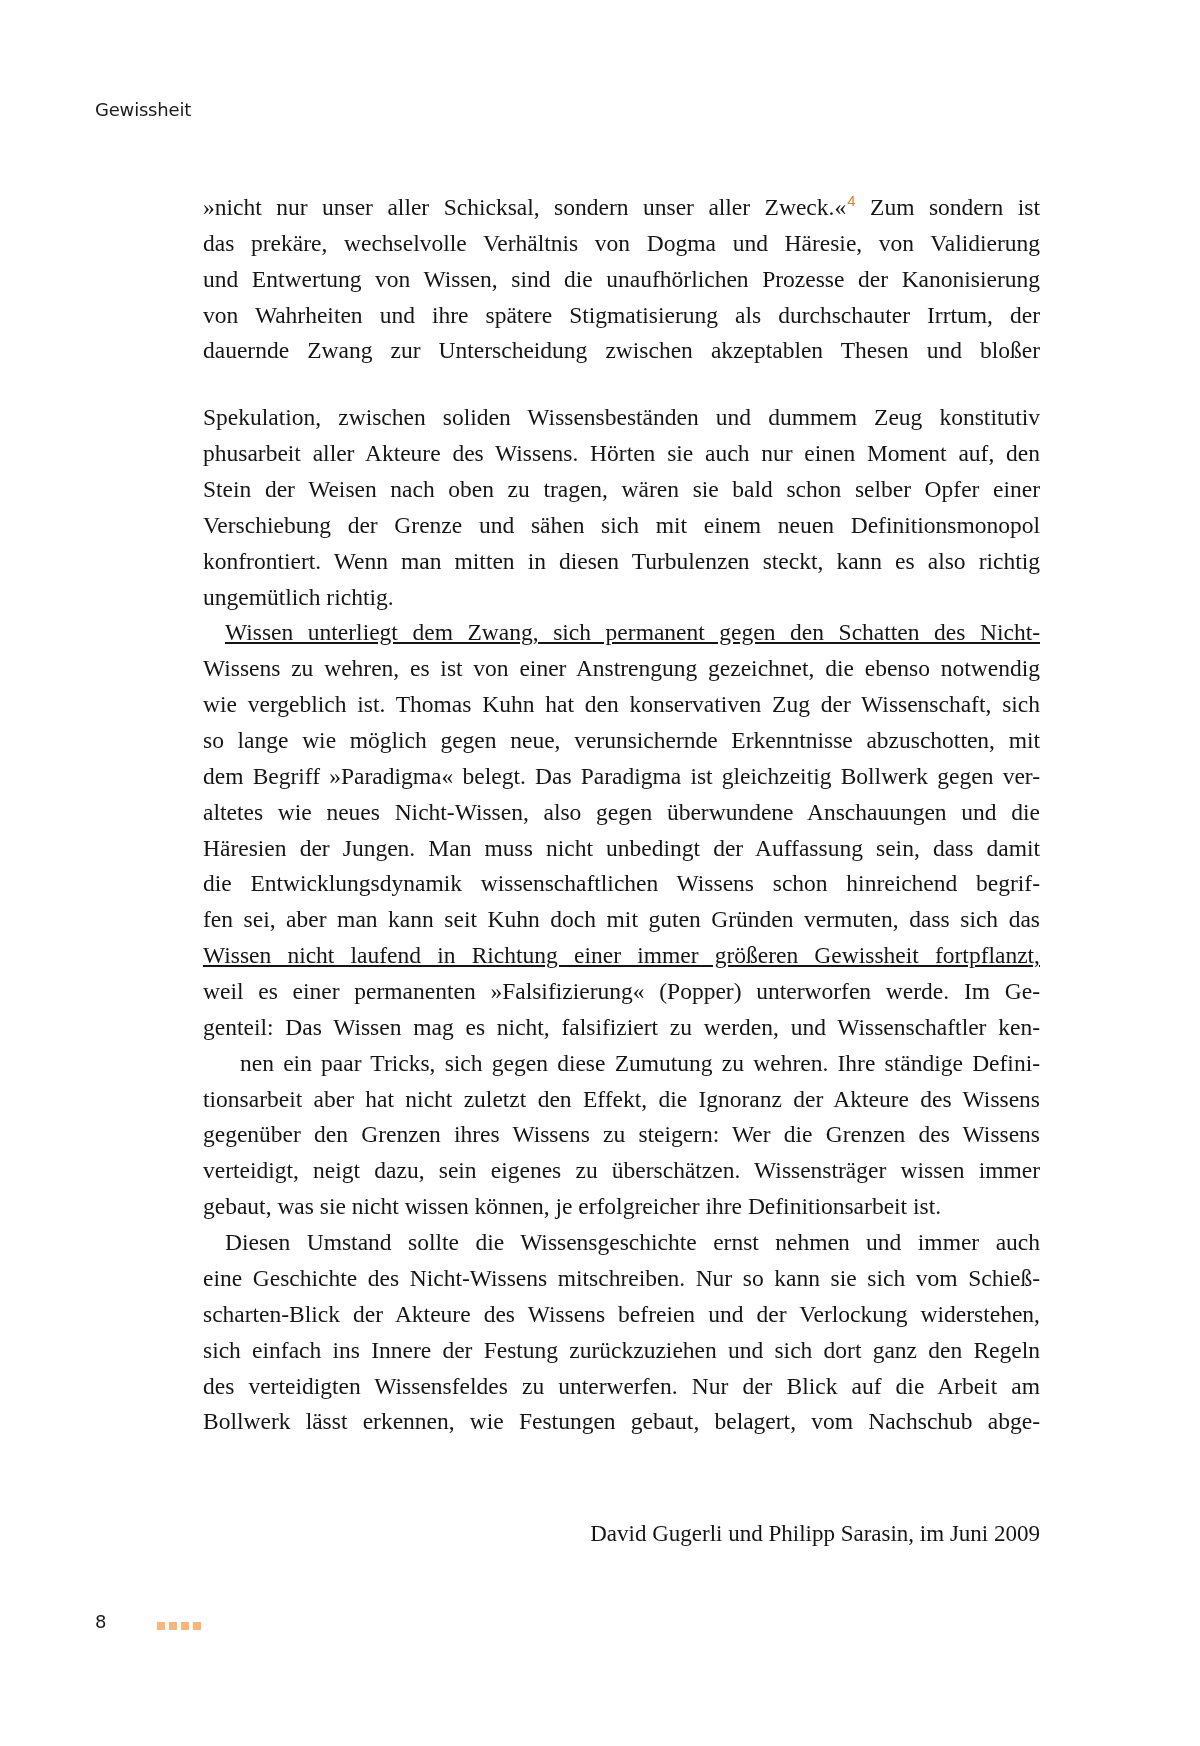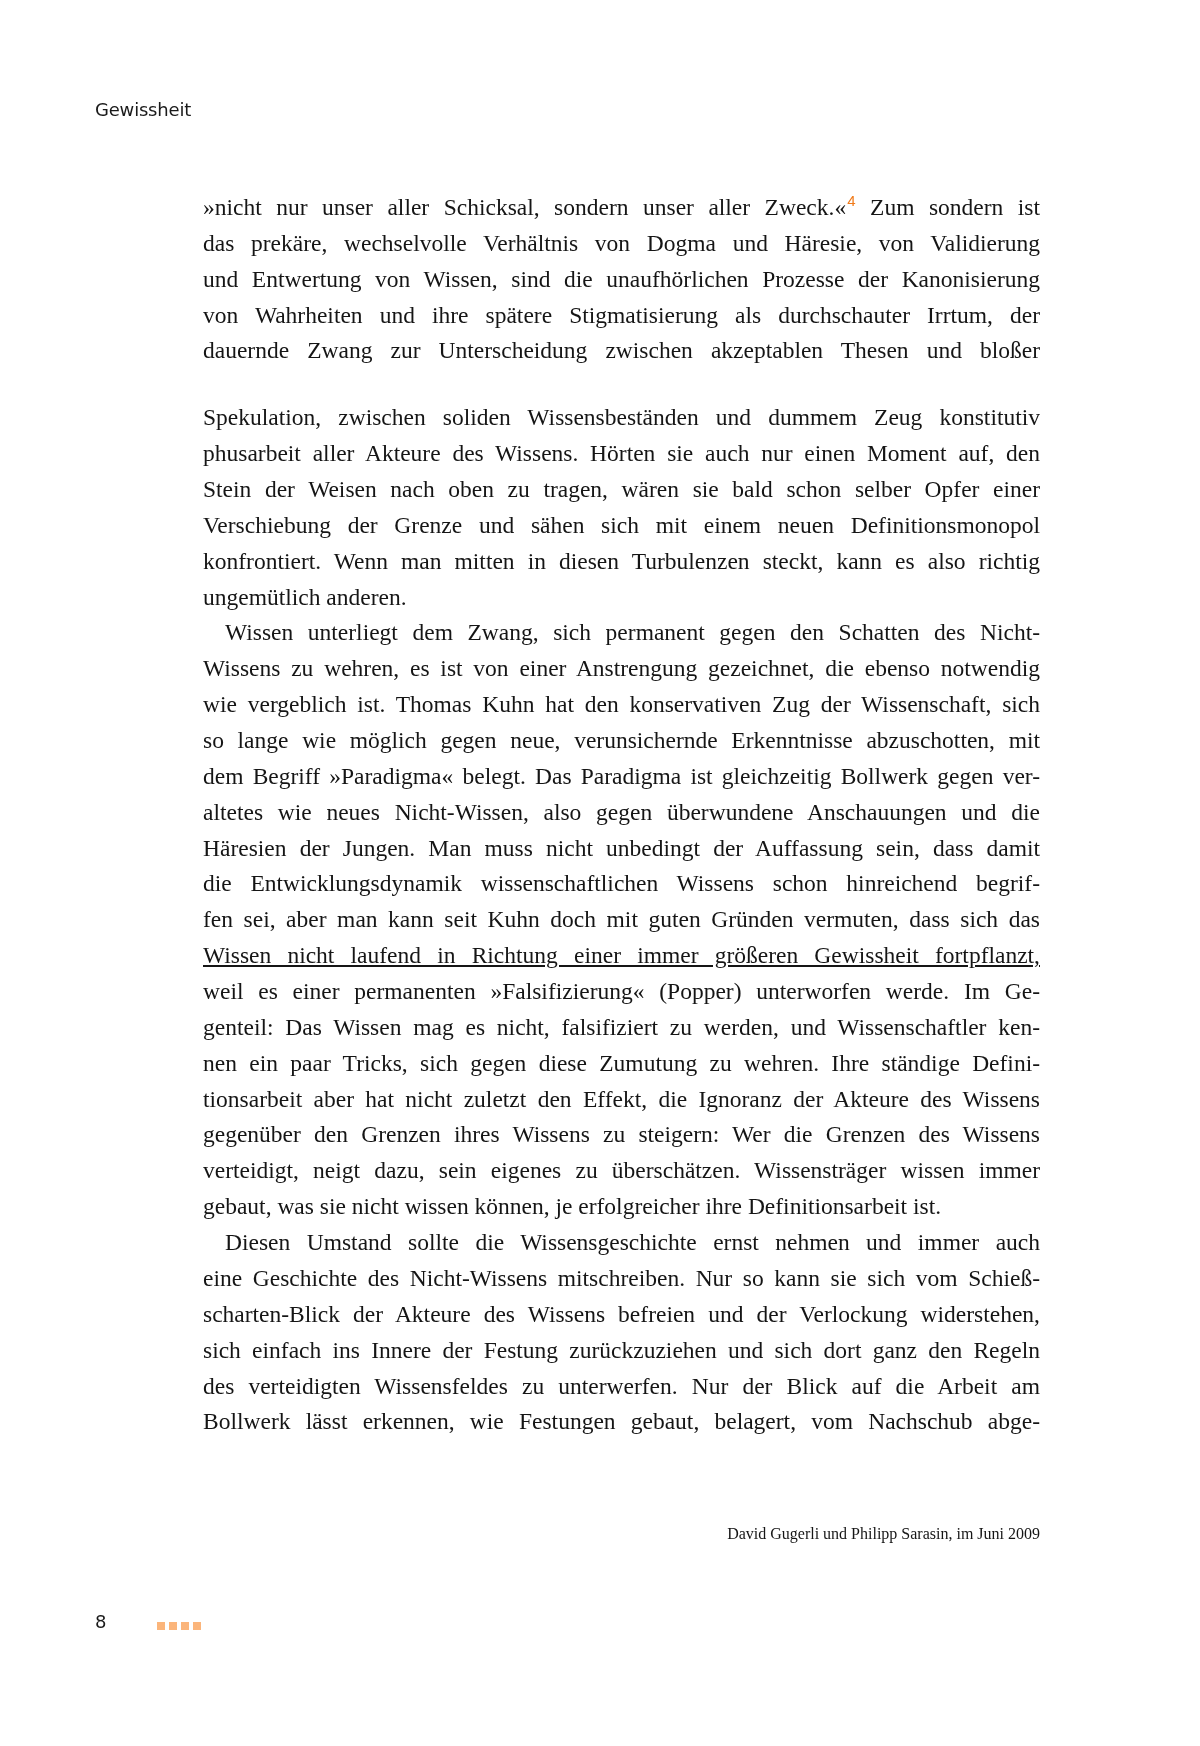--- a/index.html
+++ b/index.html
@@ -54,21 +54,21 @@
     font-size: 15px;
     vertical-align: 9px;
     line-height: 0;
     margin-left: 1px;
   }
   .signature {
     position: absolute;
     right: 160px;
     top: 1516px;
     font-family: "Liberation Serif", "DejaVu Serif", serif;
-    font-size: 16px;
+    font-size: 23px;
     line-height: 36px;
     color: #151515;
     text-align: right;
     white-space: nowrap;
   }
   .folio {
     position: absolute;
     left: 95px;
     top: 1611px;
     font-family: "DejaVu Sans", sans-serif;
@@ -100,37 +100,37 @@
     <span class="line" style="white-space: normal; overflow: hidden;"><span>»nicht nur unser aller Schicksal, sondern unser aller Zweck.«</span><sup class="fn" style="color: rgb(240, 122, 26);">4</sup><span> Zum sondern ist</span> <span style="display: inline-block; width: 100%; height: 0px;"></span></span>
     <span class="line" style="white-space: normal; overflow: hidden;">das prekäre, wechselvolle Verhältnis von Dogma und Häresie, von Validierung <span style="display: inline-block; width: 100%; height: 0px;"></span></span>
     <span class="line" style="white-space: normal; overflow: hidden;">und Entwertung von Wissen, sind die unaufhörlichen Prozesse der Kanonisierung <span style="display: inline-block; width: 100%; height: 0px;"></span></span>
     <span class="line" style="white-space: normal; overflow: hidden;">von Wahrheiten und ihre spätere Stigmatisierung als durchschauter Irrtum, der <span style="display: inline-block; width: 100%; height: 0px;"></span></span>
     <span class="line" style="white-space: normal; overflow: hidden;">dauernde Zwang zur Unterscheidung zwischen akzeptablen Thesen und bloßer <span style="display: inline-block; width: 100%; height: 0px;"></span></span>
     <span class="line" style="white-space: normal; overflow: hidden; margin-top: 31px;">Spekulation, zwischen soliden Wissensbeständen und dummem Zeug konstitutiv <span style="display: inline-block; width: 100%; height: 0px;"></span></span>
     <span class="line" style="white-space: normal; overflow: hidden;">phusarbeit aller Akteure des Wissens. Hörten sie auch nur einen Moment auf, den <span style="display: inline-block; width: 100%; height: 0px;"></span></span>
     <span class="line" style="white-space: normal; overflow: hidden;">Stein der Weisen nach oben zu tragen, wären sie bald schon selber Opfer einer <span style="display: inline-block; width: 100%; height: 0px;"></span></span>
     <span class="line" style="white-space: normal; overflow: hidden;">Verschiebung der Grenze und sähen sich mit einem neuen Definitionsmonopol <span style="display: inline-block; width: 100%; height: 0px;"></span></span>
     <span class="line" style="white-space: normal; overflow: hidden;">konfrontiert. Wenn man mitten in diesen Turbulenzen steckt, kann es also richtig <span style="display: inline-block; width: 100%; height: 0px;"></span></span>
-    <span class="line last">ungemütlich anderen.</span>
+    <span class="line last">ungemütlich richtig.</span>
   </div>
 
   <div>
-    <span class="line indent" style="white-space: normal; overflow: hidden;">Wissen unterliegt dem Zwang, sich permanent gegen den Schatten des Nicht- <span style="display: inline-block; width: 100%; height: 0px;"></span></span>
+    <span class="line indent" style="white-space: normal; overflow: hidden; text-decoration: underline;">Wissen unterliegt dem Zwang, sich permanent gegen den Schatten des Nicht- <span style="display: inline-block; width: 100%; height: 0px;"></span></span>
     <span class="line" style="white-space: normal; overflow: hidden;">Wissens zu wehren, es ist von einer Anstrengung gezeichnet, die ebenso notwendig <span style="display: inline-block; width: 100%; height: 0px;"></span></span>
     <span class="line" style="white-space: normal; overflow: hidden;">wie vergeblich ist. Thomas Kuhn hat den konservativen Zug der Wissenschaft, sich <span style="display: inline-block; width: 100%; height: 0px;"></span></span>
     <span class="line" style="white-space: normal; overflow: hidden;">so lange wie möglich gegen neue, verunsichernde Erkenntnisse abzuschotten, mit <span style="display: inline-block; width: 100%; height: 0px;"></span></span>
     <span class="line" style="white-space: normal; overflow: hidden;">dem Begriff »Paradigma« belegt. Das Paradigma ist gleichzeitig Bollwerk gegen ver- <span style="display: inline-block; width: 100%; height: 0px;"></span></span>
     <span class="line" style="white-space: normal; overflow: hidden;">altetes wie neues Nicht-Wissen, also gegen überwundene Anschauungen und die <span style="display: inline-block; width: 100%; height: 0px;"></span></span>
     <span class="line" style="white-space: normal; overflow: hidden;">Häresien der Jungen. Man muss nicht unbedingt der Auffassung sein, dass damit <span style="display: inline-block; width: 100%; height: 0px;"></span></span>
     <span class="line" style="white-space: normal; overflow: hidden;">die Entwicklungsdynamik wissenschaftlichen Wissens schon hinreichend begrif- <span style="display: inline-block; width: 100%; height: 0px;"></span></span>
     <span class="line" style="white-space: normal; overflow: hidden;">fen sei, aber man kann seit Kuhn doch mit guten Gründen vermuten, dass sich das <span style="display: inline-block; width: 100%; height: 0px;"></span></span>
     <span class="line" style="white-space: normal; overflow: hidden; text-decoration: underline;">Wissen nicht laufend in Richtung einer immer größeren Gewissheit fortpflanzt, <span style="display: inline-block; width: 100%; height: 0px;"></span></span>
     <span class="line" style="white-space: normal; overflow: hidden;">weil es einer permanenten »Falsifizierung« (Popper) unterworfen werde. Im Ge- <span style="display: inline-block; width: 100%; height: 0px;"></span></span>
     <span class="line" style="white-space: normal; overflow: hidden;">genteil: Das Wissen mag es nicht, falsifiziert zu werden, und Wissenschaftler ken- <span style="display: inline-block; width: 100%; height: 0px;"></span></span>
-    <span class="line" style="white-space: normal; overflow: hidden;">nen ein paar Tricks, sich gegen diese Zumutung zu wehren. Ihre ständige Defini- <span style="display: inline-block; width: 100%; height: 0px;"></span></span>
+    <span class="line" style="white-space: normal; overflow: hidden; margin-left: 37px;">nen ein paar Tricks, sich gegen diese Zumutung zu wehren. Ihre ständige Defini- <span style="display: inline-block; width: 100%; height: 0px;"></span></span>
     <span class="line" style="white-space: normal; overflow: hidden;">tionsarbeit aber hat nicht zuletzt den Effekt, die Ignoranz der Akteure des Wissens <span style="display: inline-block; width: 100%; height: 0px;"></span></span>
     <span class="line" style="white-space: normal; overflow: hidden;">gegenüber den Grenzen ihres Wissens zu steigern: Wer die Grenzen des Wissens <span style="display: inline-block; width: 100%; height: 0px;"></span></span>
     <span class="line" style="white-space: normal; overflow: hidden;">verteidigt, neigt dazu, sein eigenes zu überschätzen. Wissensträger wissen immer <span style="display: inline-block; width: 100%; height: 0px;"></span></span>
     <span class="line last">gebaut, was sie nicht wissen können, je erfolgreicher ihre Definitionsarbeit ist.</span>
   </div>
 
   <div>
     <span class="line indent" style="white-space: normal; overflow: hidden;">Diesen Umstand sollte die Wissensgeschichte ernst nehmen und immer auch <span style="display: inline-block; width: 100%; height: 0px;"></span></span>
     <span class="line" style="white-space: normal; overflow: hidden;">eine Geschichte des Nicht-Wissens mitschreiben. Nur so kann sie sich vom Schieß- <span style="display: inline-block; width: 100%; height: 0px;"></span></span>
     <span class="line" style="white-space: normal; overflow: hidden;">scharten-Blick der Akteure des Wissens befreien und der Verlockung widerstehen, <span style="display: inline-block; width: 100%; height: 0px;"></span></span>

